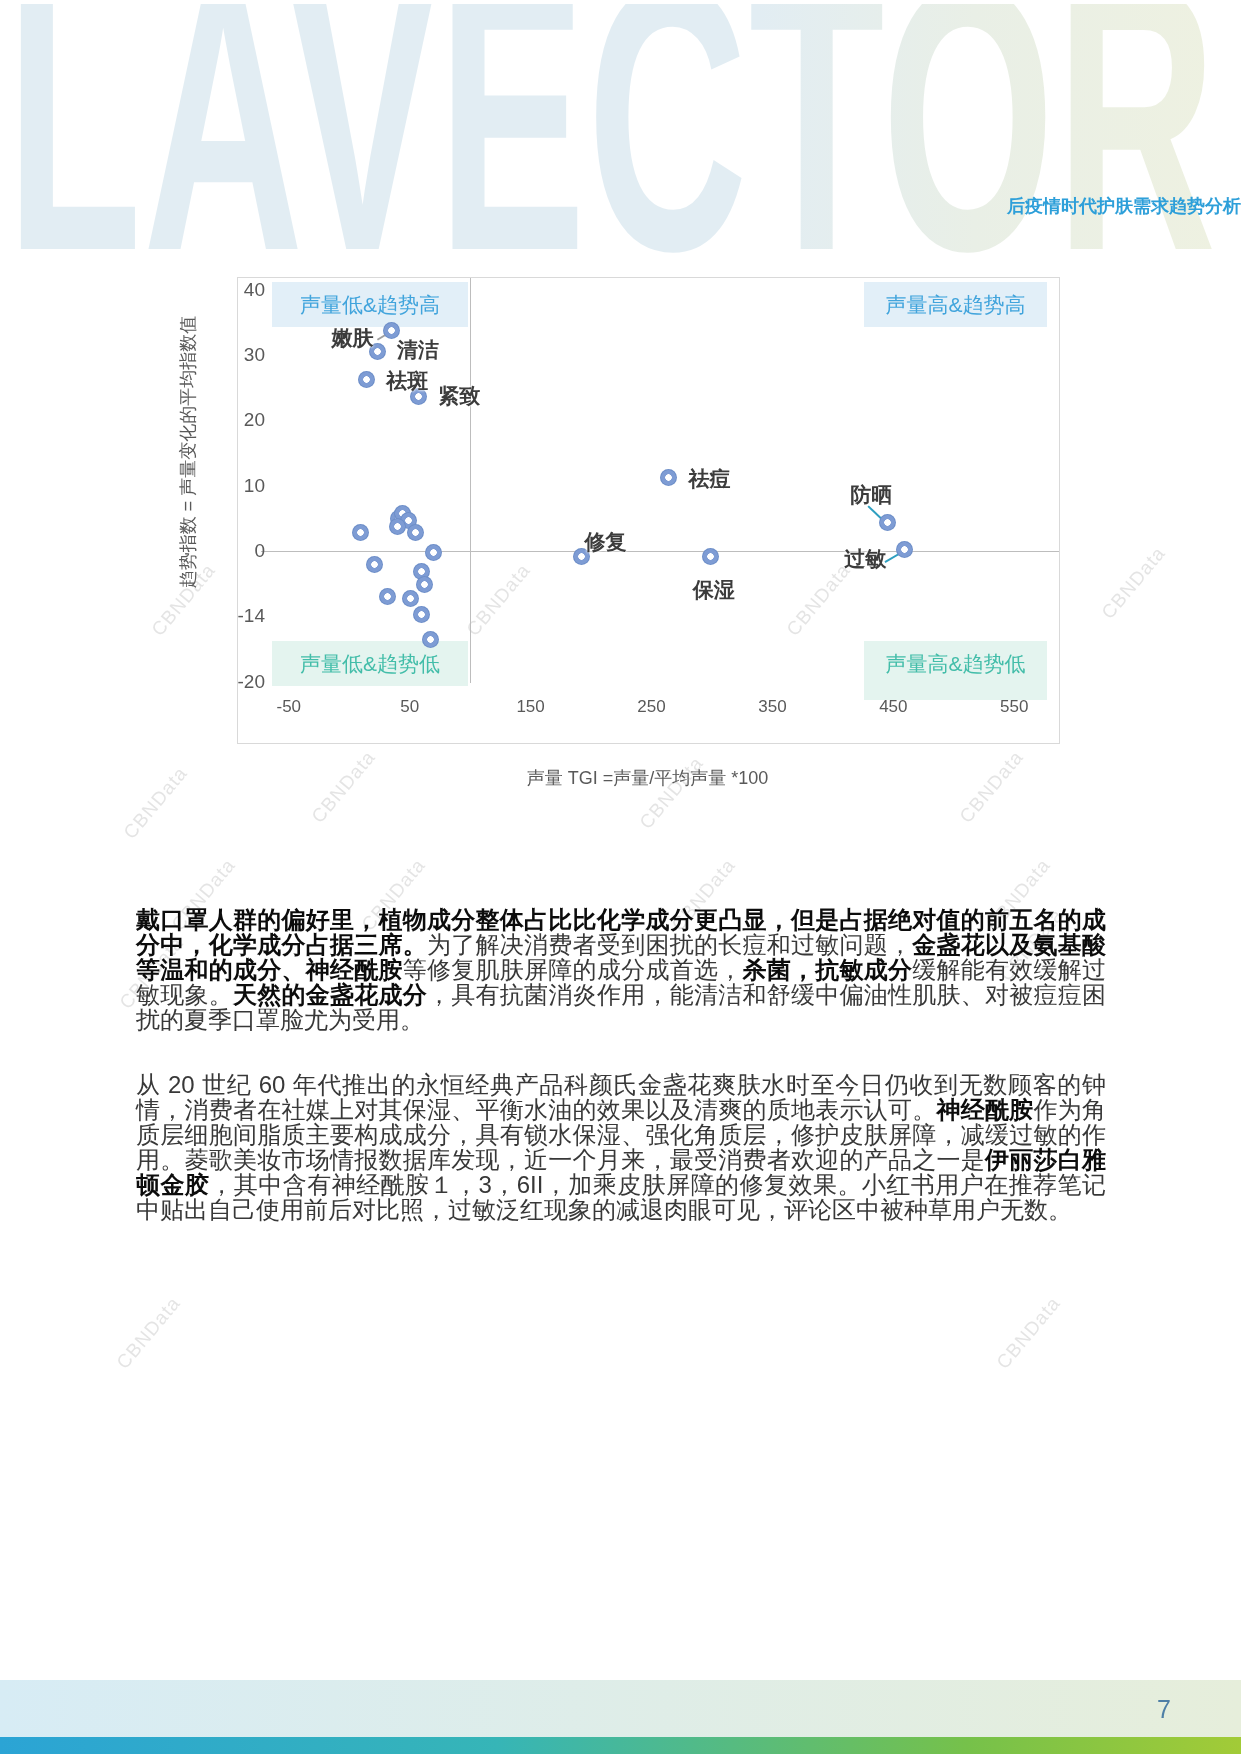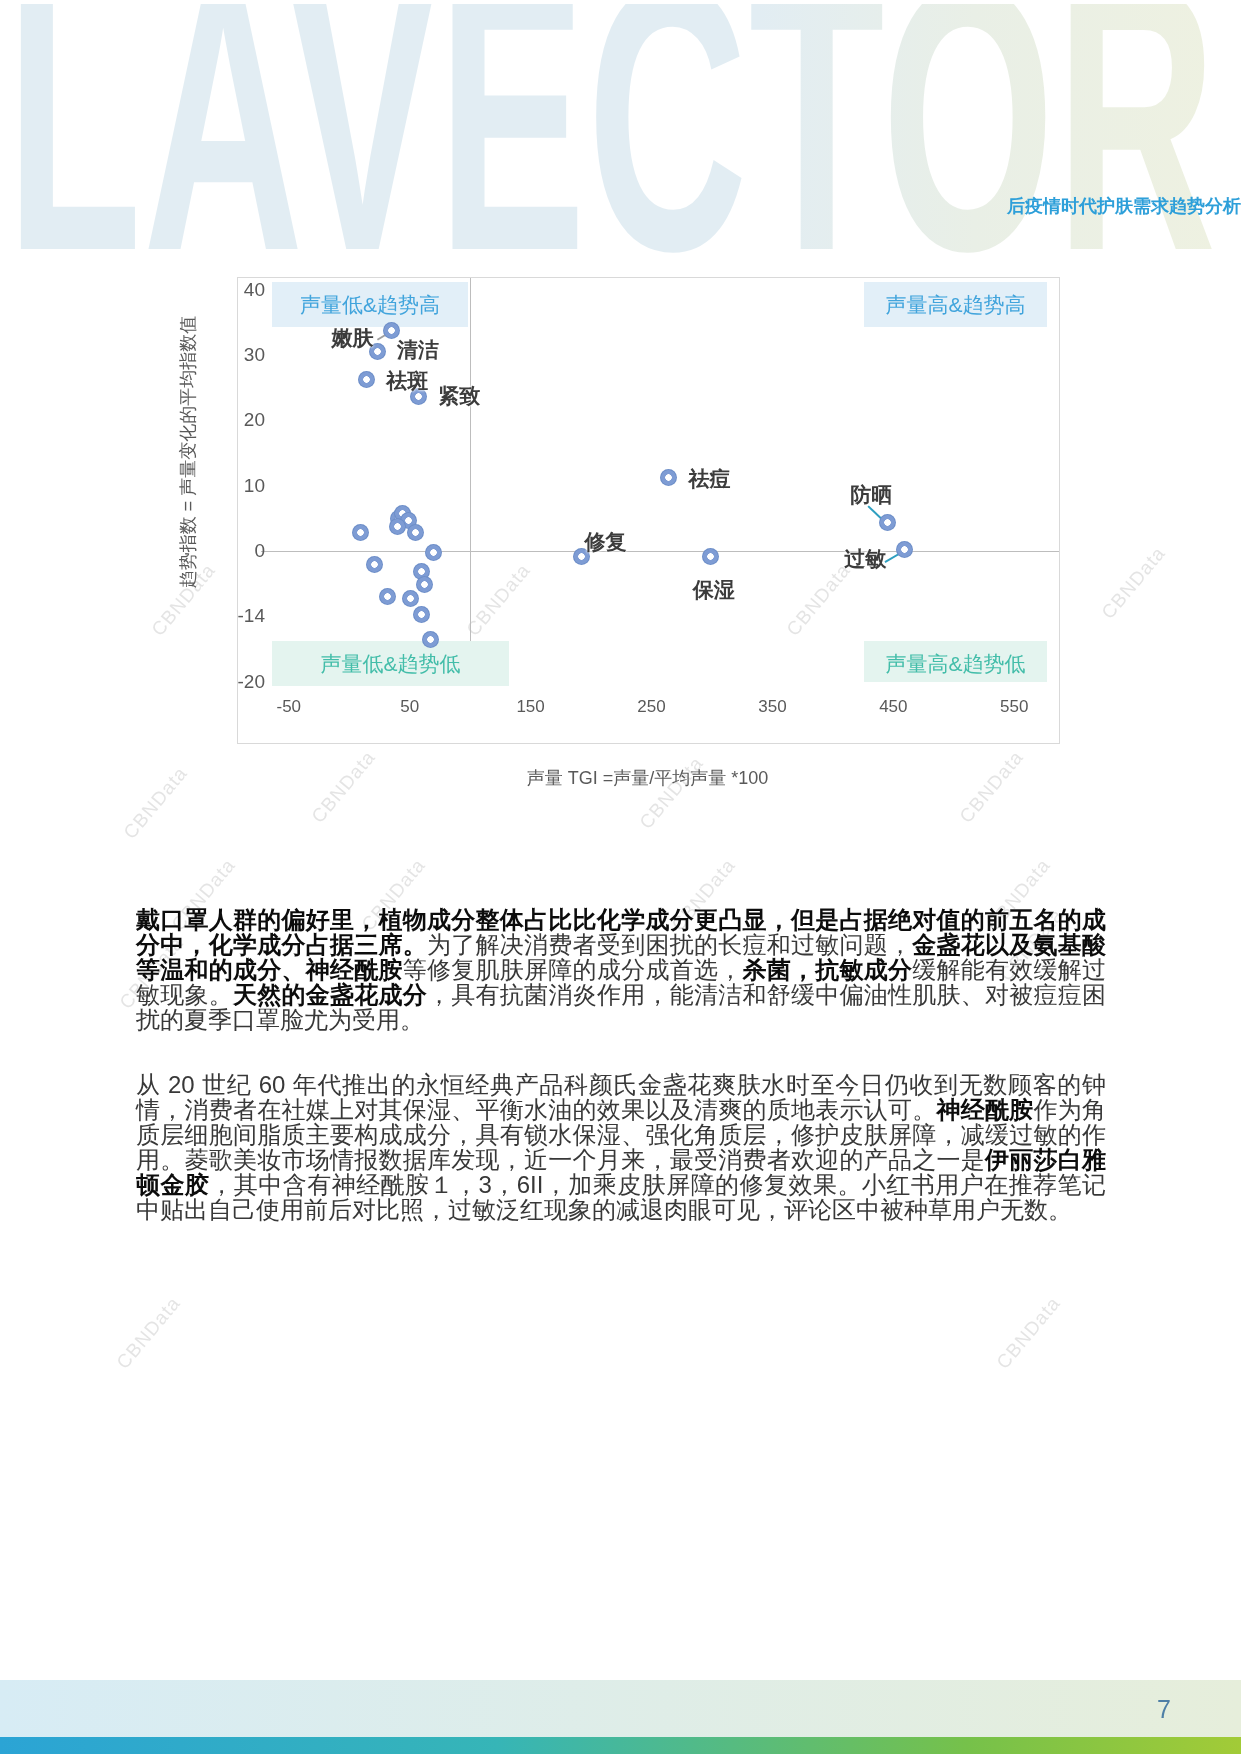--- a/index.html
+++ b/index.html
@@ -30,22 +30,22 @@
         white-space:nowrap;font-size:18px;color:var(--axis-text,#595959);z-index:2;}
   .chart-frame{position:absolute;left:237px;top:273px;width:821px;height:465px;
         border:1px solid #d9d9d9;z-index:2;}
   .axis-line-h{position:absolute;height:1px;background:#bdbdbd;left:2.8%;right:0;z-index:1;}
   .axis-line-v{position:absolute;width:1px;background:#bdbdbd;top:0;height:87%;z-index:1;}
   .quad{position:absolute;font-size:21px;line-height:45px;text-align:center;z-index:2;}
   .quad-top{background:var(--quad-top-bg,#e2eff8);color:var(--quad-top-text,#41a4dc);}
   .quad-bottom{background:var(--quad-bottom-bg,#e4f4ef);color:var(--quad-bottom-text,#43bda9);}
   .quad-tl{left:34px;top:4px;width:196px;height:45px;}
   .quad-tr{left:626px;top:4px;width:183px;height:45px;}
-  .quad-bl{left:34px;top:363px;width:237px;height:45px;}
-  .quad-br{left:626px;top:363px;width:183px;height:41px;}
+  .quad-bl{left:34px;top:363px;width:196px;height:45px;}
+  .quad-br{left:626px;top:363px;width:183px;height:59px;}
   .x-tick{position:absolute;top:429px;transform:translate(-50%,-50%);font-size:17px;color:var(--axis-text,#595959);z-index:2;}
   .y-tick{position:absolute;left:-9px;width:36px;text-align:right;transform:translateY(-50%);
         font-size:19px;color:var(--axis-text,#595959);z-index:2;}
   .dot{position:absolute;width:17px;height:17px;margin:-8.5px 0 0 -8.5px;border-radius:50%;z-index:4;
         background:radial-gradient(circle,#ffffff 0 3px,var(--dot-fill,#7e9cd4) 3.5px 7px,#6e8fc9 7.5px 8.5px);}
   .dot-label{position:absolute;transform:translateY(-50%);white-space:nowrap;font-size:21px;font-weight:700;
         color:#3c3c3c;z-index:5;text-shadow:0 0 3px #fff,0 0 3px #fff;}
   .connector{position:absolute;height:2px;transform-origin:0 50%;z-index:3;}
   .x-axis-caption{position:absolute;left:237px;top:762px;width:821px;text-align:center;
         font-size:18px;color:var(--axis-text,#595959);z-index:2;}

